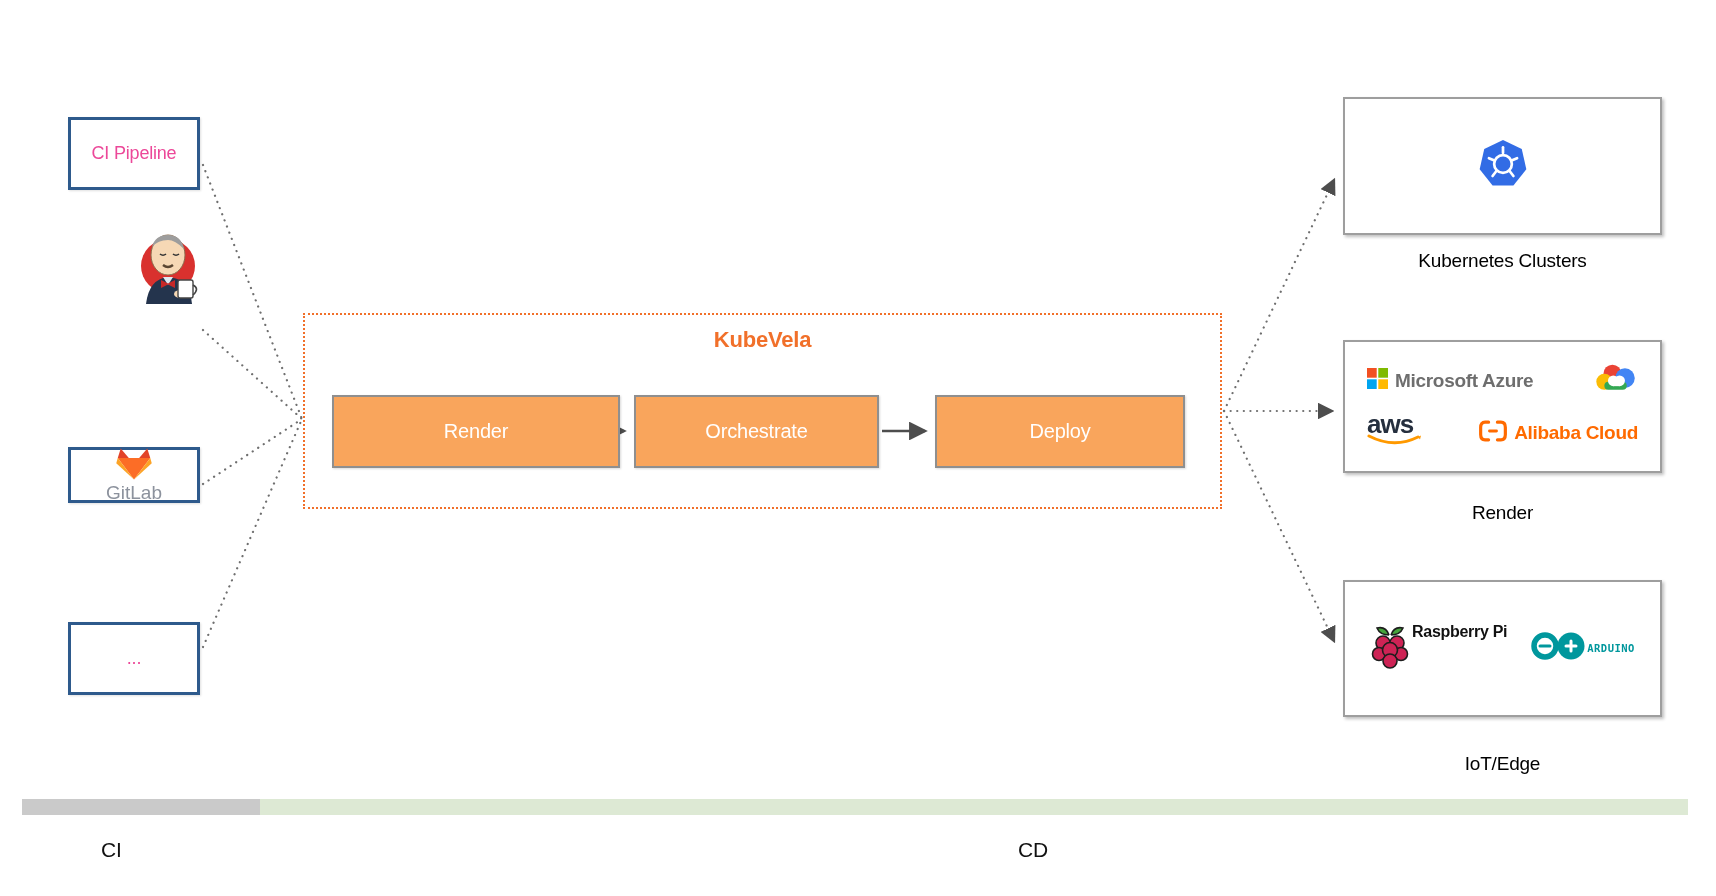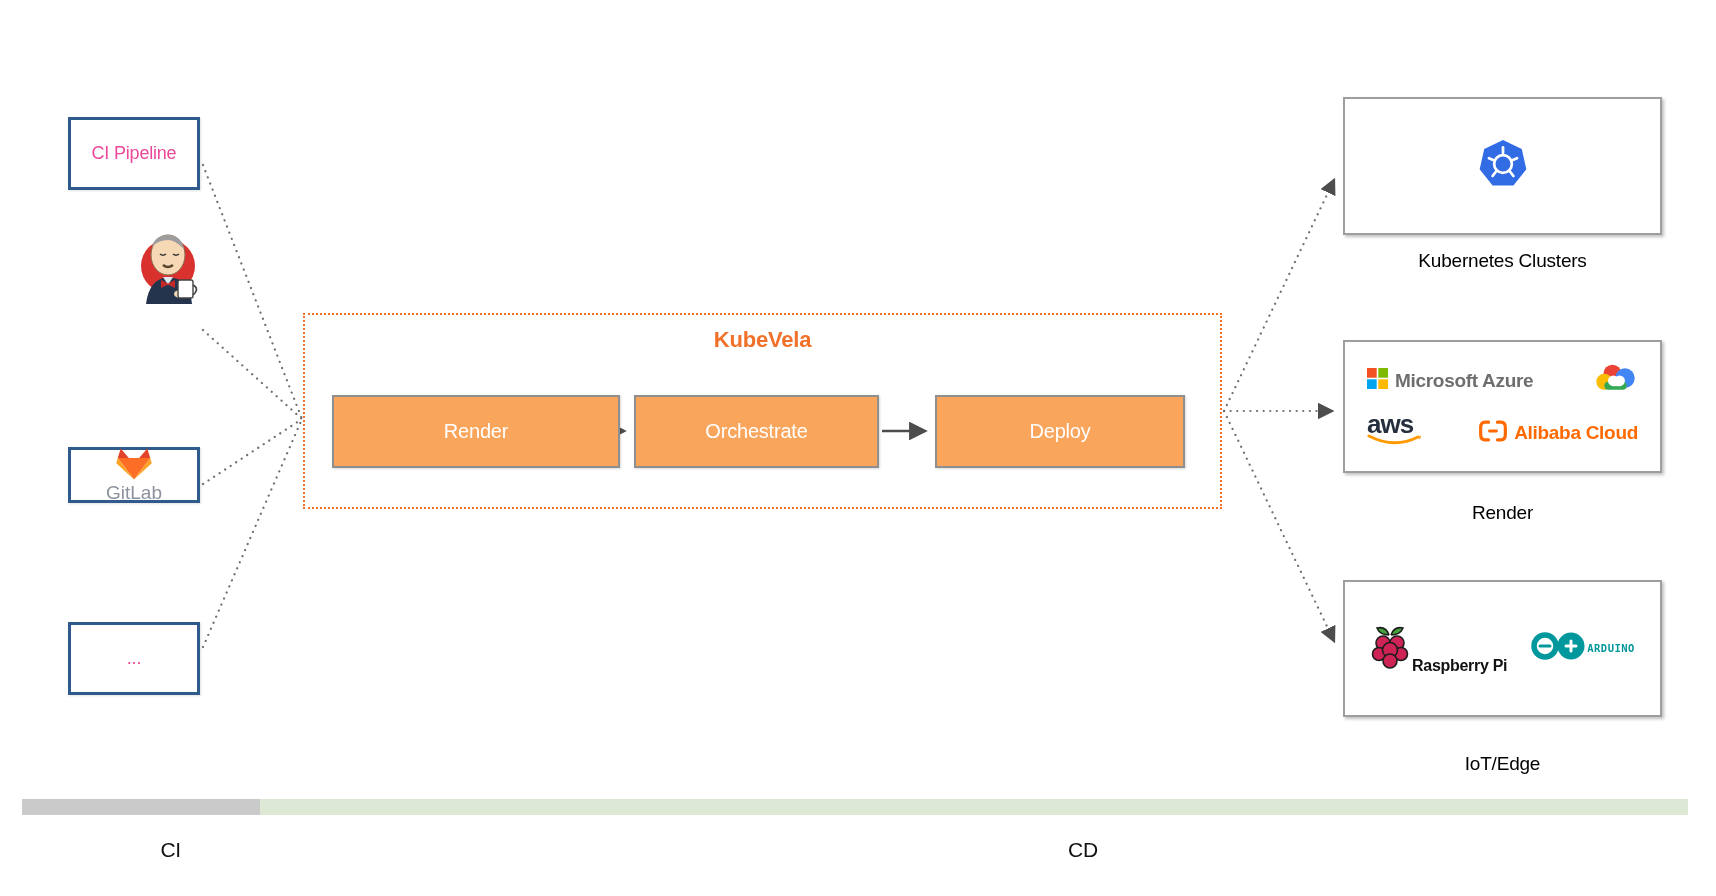--- a/index.html
+++ b/index.html
@@ -38,30 +38,30 @@
   .tgt-box.iot{top:580px;height:137px;display:flex;align-items:center;justify-content:center;gap:22px;}
   .tgt-label{position:absolute;left:1343px;width:319px;text-align:center;font-size:19px;
     color:#000000;letter-spacing:-.2px;z-index:2;}
 
   .azure{display:flex;align-items:center;gap:7px;justify-content:flex-end;}
   .azure-text{font-size:19px;font-weight:600;color:#6E6E6E;letter-spacing:-.3px;}
   .aws{position:relative;display:inline-block;}
   .aws-text{font-size:26px;font-weight:bold;color:#252F3E;letter-spacing:-1px;line-height:20px;}
   .alibaba{display:flex;align-items:center;gap:6px;}
   .alibaba-text{font-size:19px;font-weight:bold;color:#FF6A00;letter-spacing:-.3px;}
-  .rpi{display:flex;align-items:flex-end;gap:2px;}
+  .rpi{display:flex;align-items:flex-start;gap:2px;}
   .rpi-text{font-size:16px;font-weight:bold;color:#111;letter-spacing:-.3px;}
   .arduino{display:flex;flex-direction:row;align-items:center;}
   .arduino-text{font-family:"DejaVu Sans Mono",monospace;font-size:10.5px;font-weight:bold;
     color:#00979D;letter-spacing:.5px;margin-top:-1px;}
 
   
   .bar-gray{position:absolute;left:22px;top:799px;width:238px;height:16px;background:#CACACA;z-index:2;}
   .bar-green{position:absolute;left:260px;top:799px;width:1428px;height:16px;background:#DDE9D4;z-index:2;}
-  .phase-label{position:absolute;top:838px;width:80px;text-align:right;font-size:21px;
+  .phase-label{position:absolute;top:838px;width:80px;text-align:left;font-size:21px;
     color:#111;z-index:2;letter-spacing:-.2px;}
   .phase-ci{left:101px;}
   .phase-cd{left:1018px;}
 </style>
 </head>
 <body>
 
 <div class="canvas">
 
   <svg class="overlay">

